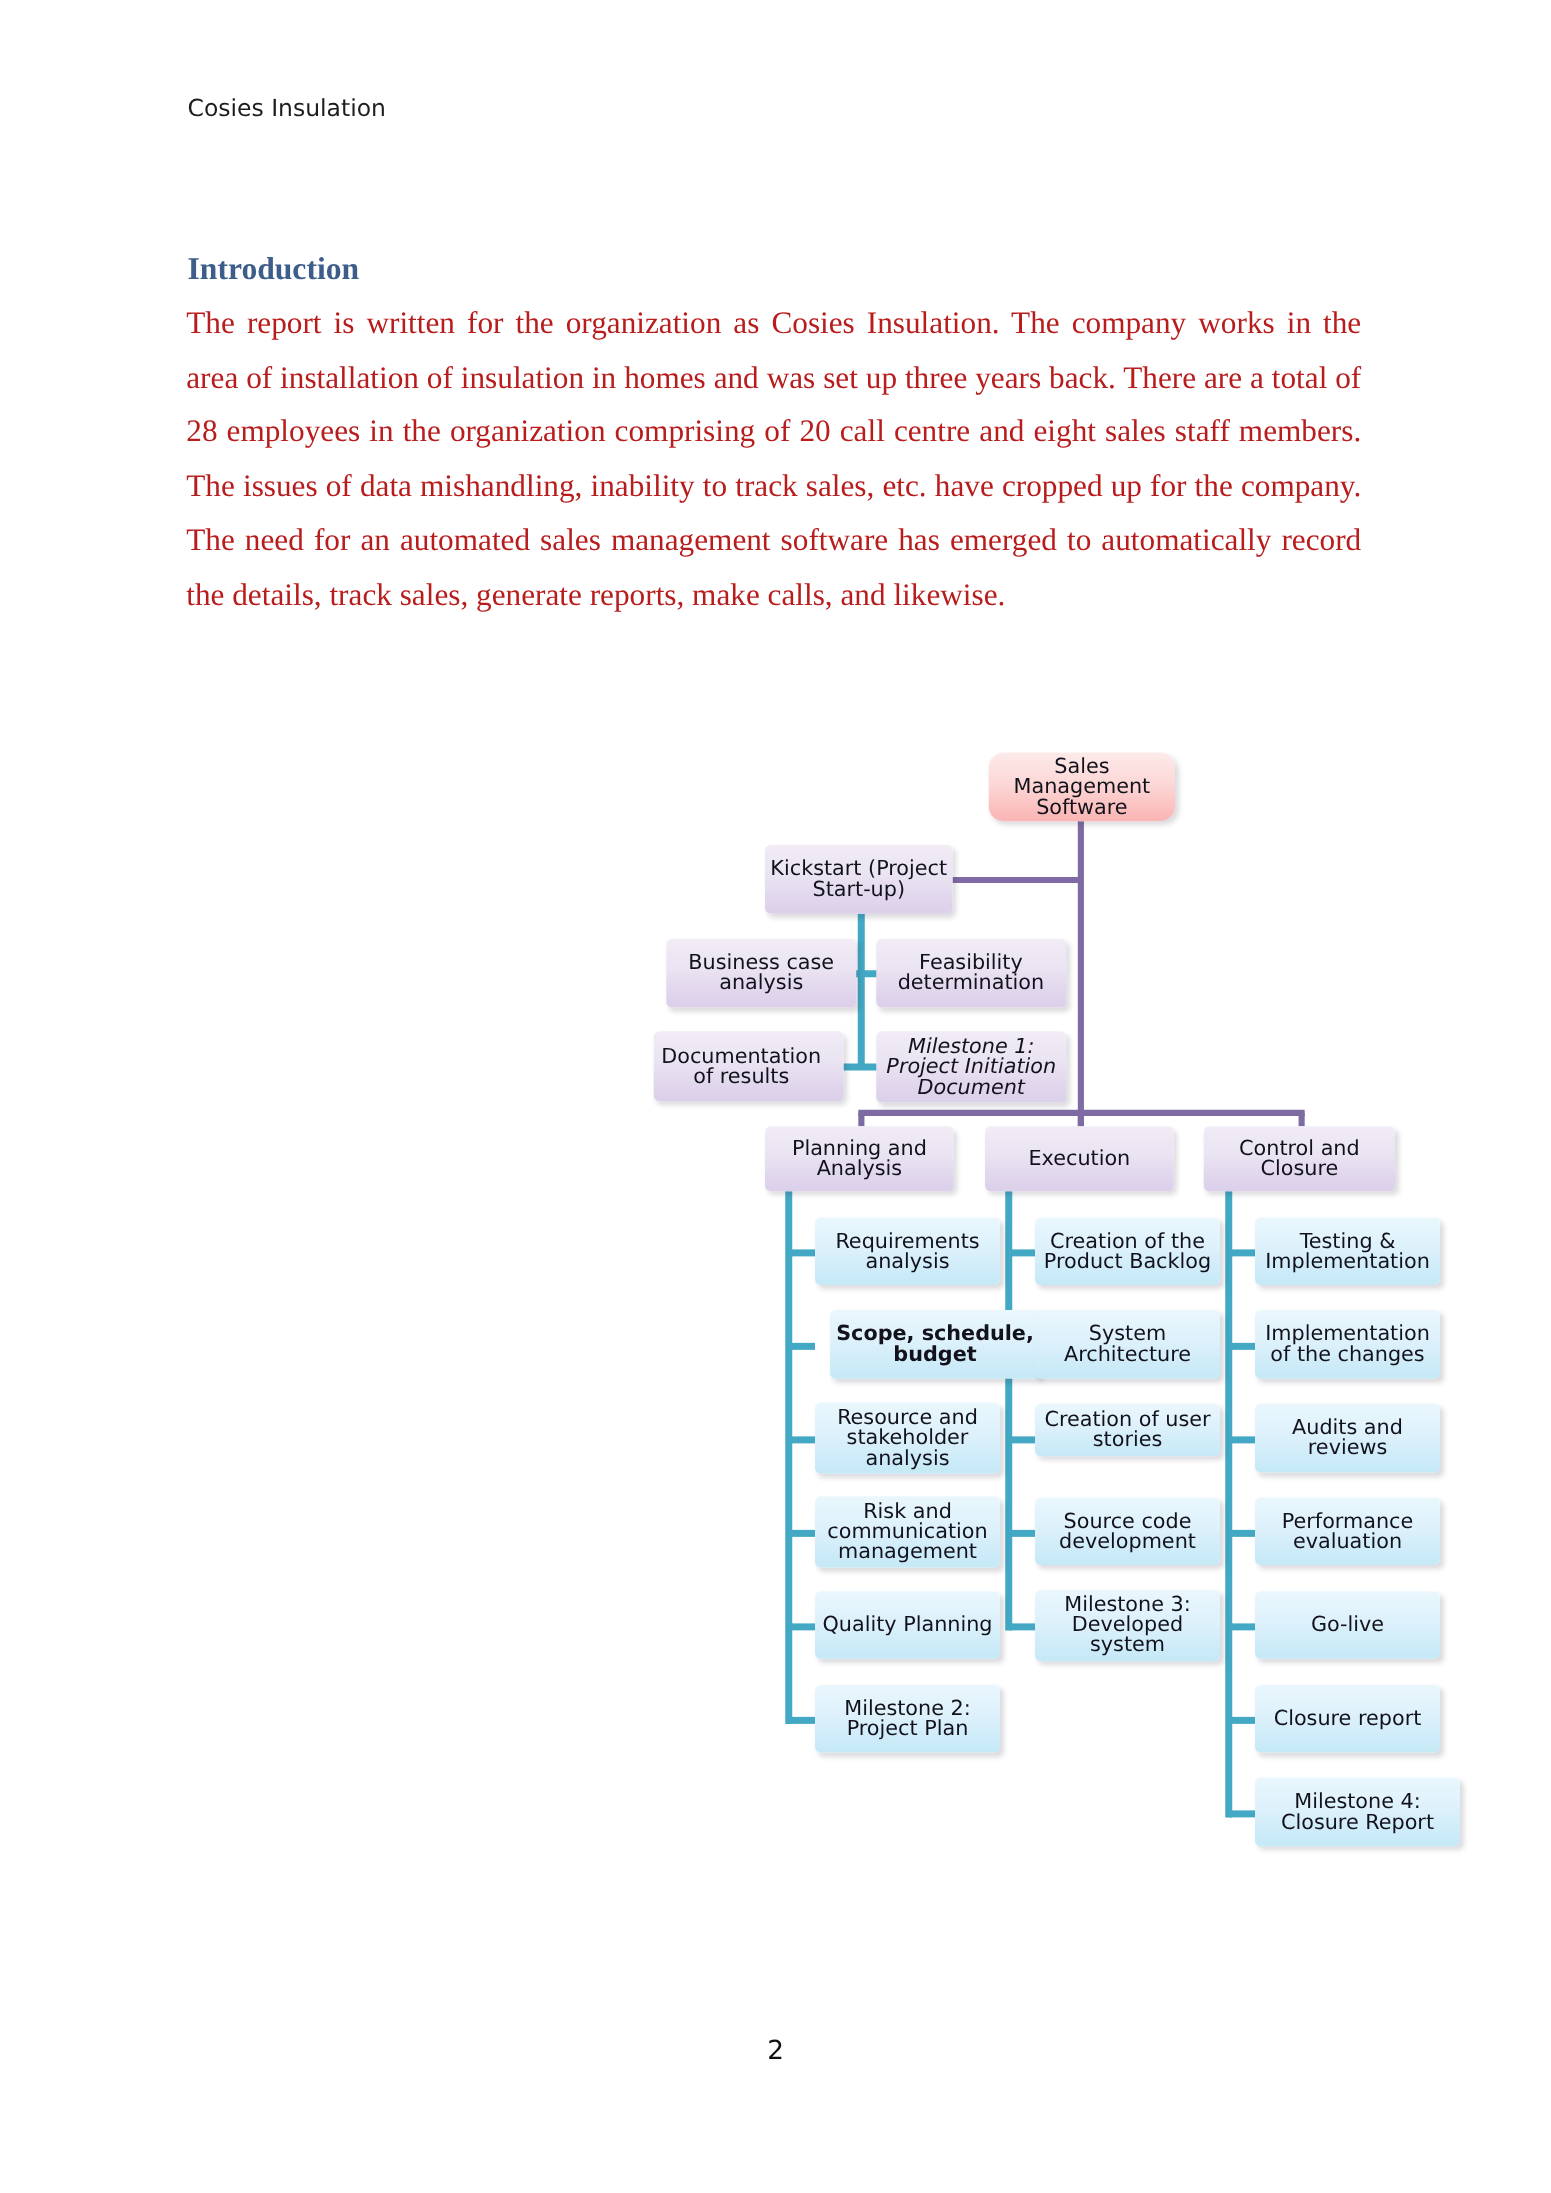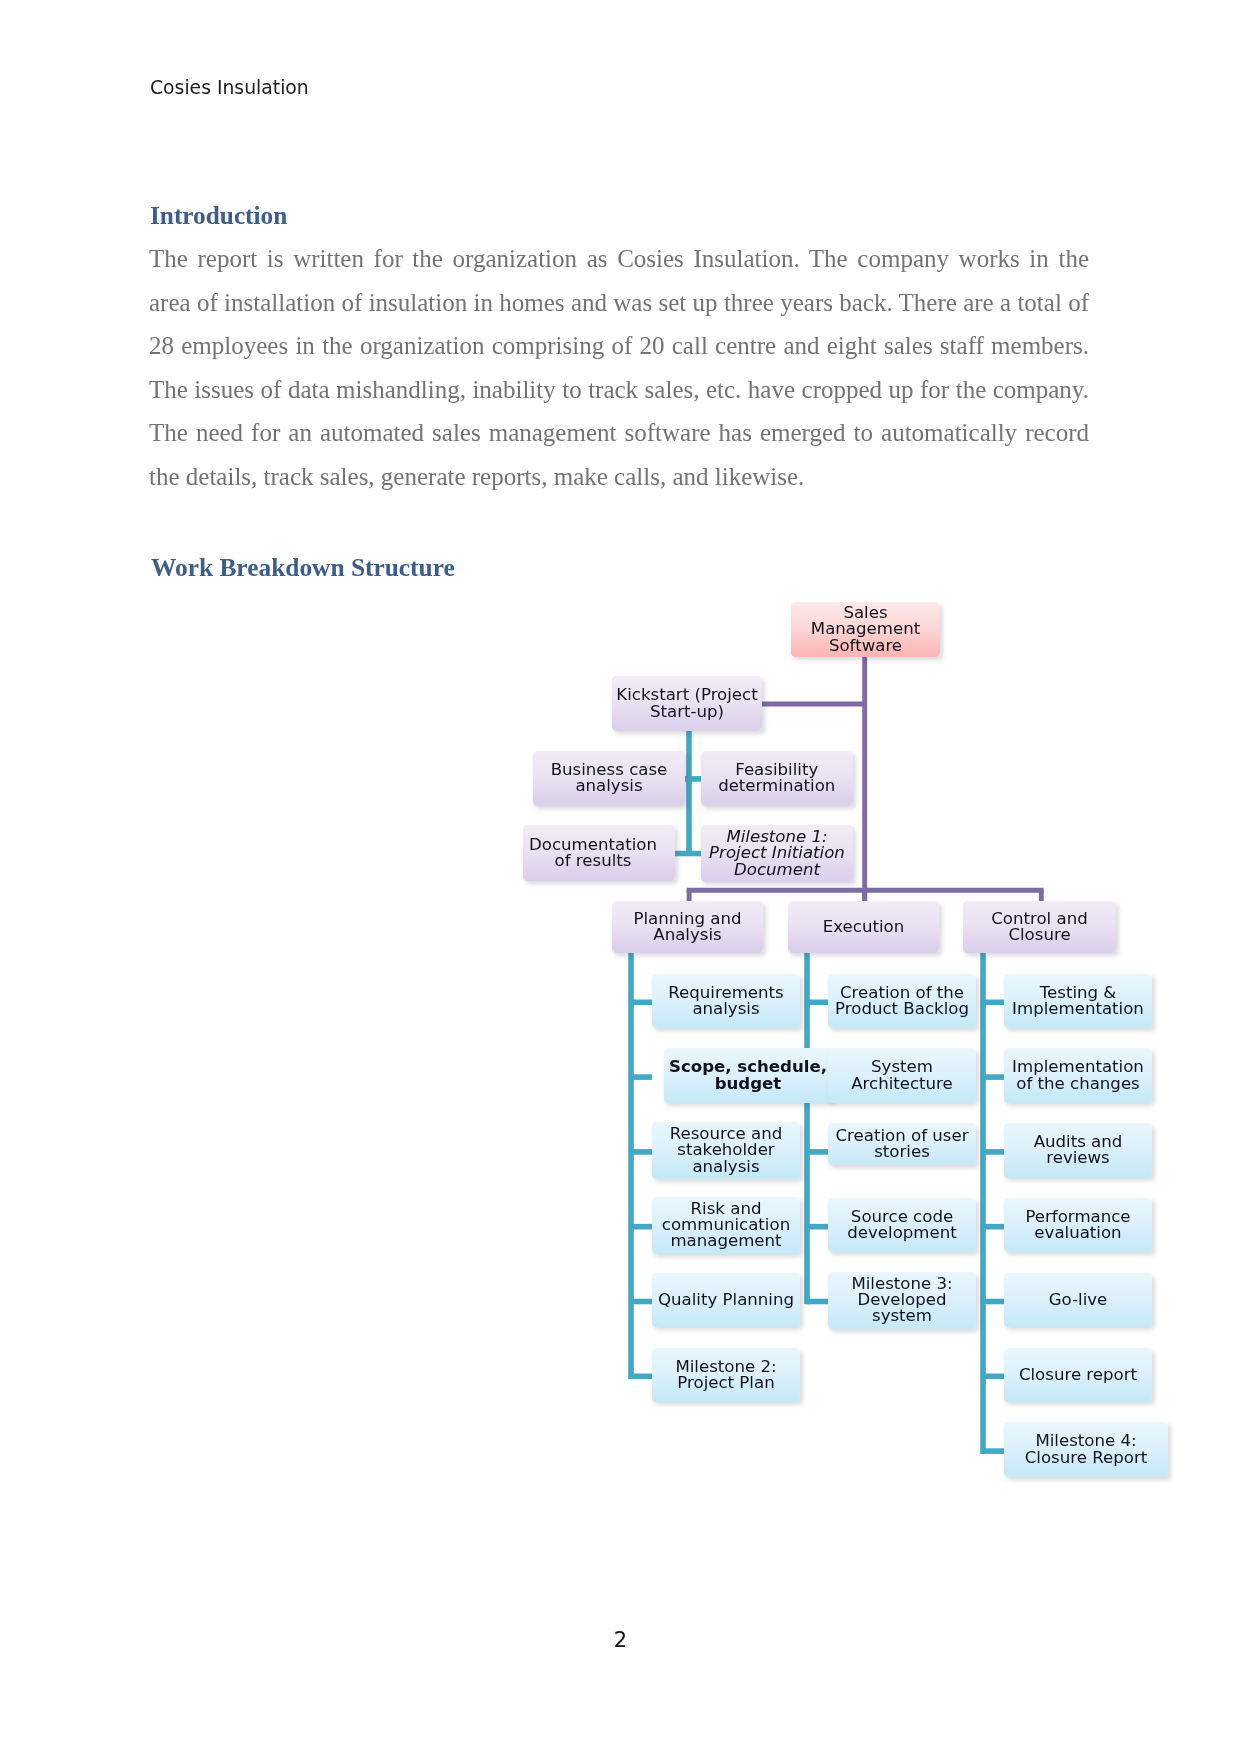--- a/index.html
+++ b/index.html
@@ -10,46 +10,45 @@
   .doc-header{position:absolute;left:150px;top:76.5px;font-family:"DejaVu Sans",sans-serif;
        font-size:18.8px;color:#1d1d1d;}
 
   .h2{position:absolute;font-family:"Liberation Serif",serif;font-weight:bold;
        color:#3d5e8a;}
   #h-intro{left:150px;top:201px;font-size:25.3px;}
   #h-wbs{left:151px;top:553px;font-size:25.4px;}
 
   .body-para{position:absolute;left:149px;top:237px;width:940px;
        font-family:"Liberation Serif",serif;font-size:25px;line-height:43.5px;
-       text-align:justify;color:#737373;}
+       text-align:justify;color:#b91c1c;}
 
   .page-num{position:absolute;left:0;top:1628px;width:1241px;text-align:center;
        font-family:"DejaVu Sans",sans-serif;font-size:21px;color:#111;}
 
   
   .diagram{position:absolute;left:0;top:0;width:1241px;height:1754px;}
   .conn{position:absolute;left:0;top:0;width:1241px;height:1754px;overflow:visible;}
   .node{position:absolute;box-sizing:border-box;display:flex;align-items:center;
         justify-content:center;text-align:center;border-radius:4.5px;
         font-family:"DejaVu Sans",sans-serif;font-size:16.6px;line-height:16.3px;
         color:#12121c;padding:1px 3px;white-space:pre-line;
         box-shadow:2.5px 3px 4px rgba(60,55,75,.18);
         -webkit-font-smoothing:antialiased;transform:translateZ(0);}
-  .n-root{background:linear-gradient(180deg,#fdeaea 0%,#fcd8d7 45%,#fbc2c1 78%,#fab4b4 100%);}
+  .n-root{background:linear-gradient(180deg,#fdeaea 0%,#fcd8d7 45%,#fbc2c1 78%,#fab4b4 100%);border-radius:12px;}
   .n-purple{background:linear-gradient(180deg,#f1ecf6 0%,#eae3f2 45%,#e0d5ec 80%,#dbcfea 100%);}
   .n-blue{background:linear-gradient(180deg,#eaf7fd 0%,#ddf1fb 45%,#cdebf9 80%,#c5e9f6 100%);}
 </style>
 </head>
 <body>
 
 <div class="page">
   <div class="doc-header">Cosies Insulation</div>
   <div class="h2" id="h-intro">Introduction</div>
   <div class="body-para">The report is written for the organization as Cosies Insulation. The company works in the area of installation of insulation in homes and was set up three years back. There are a total of 28 employees in the organization comprising of 20 call centre and eight sales staff members. The issues of data mishandling, inability to track sales, etc. have cropped up for the company. The need for an automated sales management software has emerged to automatically record the details, track sales, generate reports, make calls, and likewise.</div>
-  <div class="h2" id="h-wbs">Work Breakdown Structure</div>
   <div class="diagram" id="diagram">
     <svg class="conn" id="wbs-connectors" viewBox="0 0 1241 1754">
         <path d="M 864.7 657 L 864.7 901" stroke="#7e6ba3" stroke-width="4.9" fill="none" stroke-linecap="butt" stroke-linejoin="round"></path>
         <path d="M 864.7 704 L 762 704" stroke="#7e6ba3" stroke-width="4.9" fill="none" stroke-linecap="butt" stroke-linejoin="round"></path>
         <path d="M 686.65 890.3 L 1043.75 890.3" stroke="#7e6ba3" stroke-width="4.9" fill="none" stroke-linecap="butt" stroke-linejoin="round"></path>
         <path d="M 689.1 890.3 L 689.1 901" stroke="#7e6ba3" stroke-width="4.9" fill="none" stroke-linecap="butt" stroke-linejoin="round"></path>
         <path d="M 864.7 890.3 L 864.7 901" stroke="#7e6ba3" stroke-width="4.9" fill="none" stroke-linecap="butt" stroke-linejoin="round"></path>
         <path d="M 1041.3 890.3 L 1041.3 901" stroke="#7e6ba3" stroke-width="4.9" fill="none" stroke-linecap="butt" stroke-linejoin="round"></path>
         <path d="M 689 731 L 689 855.4" stroke="#42a8c4" stroke-width="5.6" fill="none" stroke-linecap="butt" stroke-linejoin="round"></path>
         <path d="M 674 778.9 L 704.5 778.9" stroke="#42a8c4" stroke-width="5.6" fill="none" stroke-linecap="butt" stroke-linejoin="round"></path>

